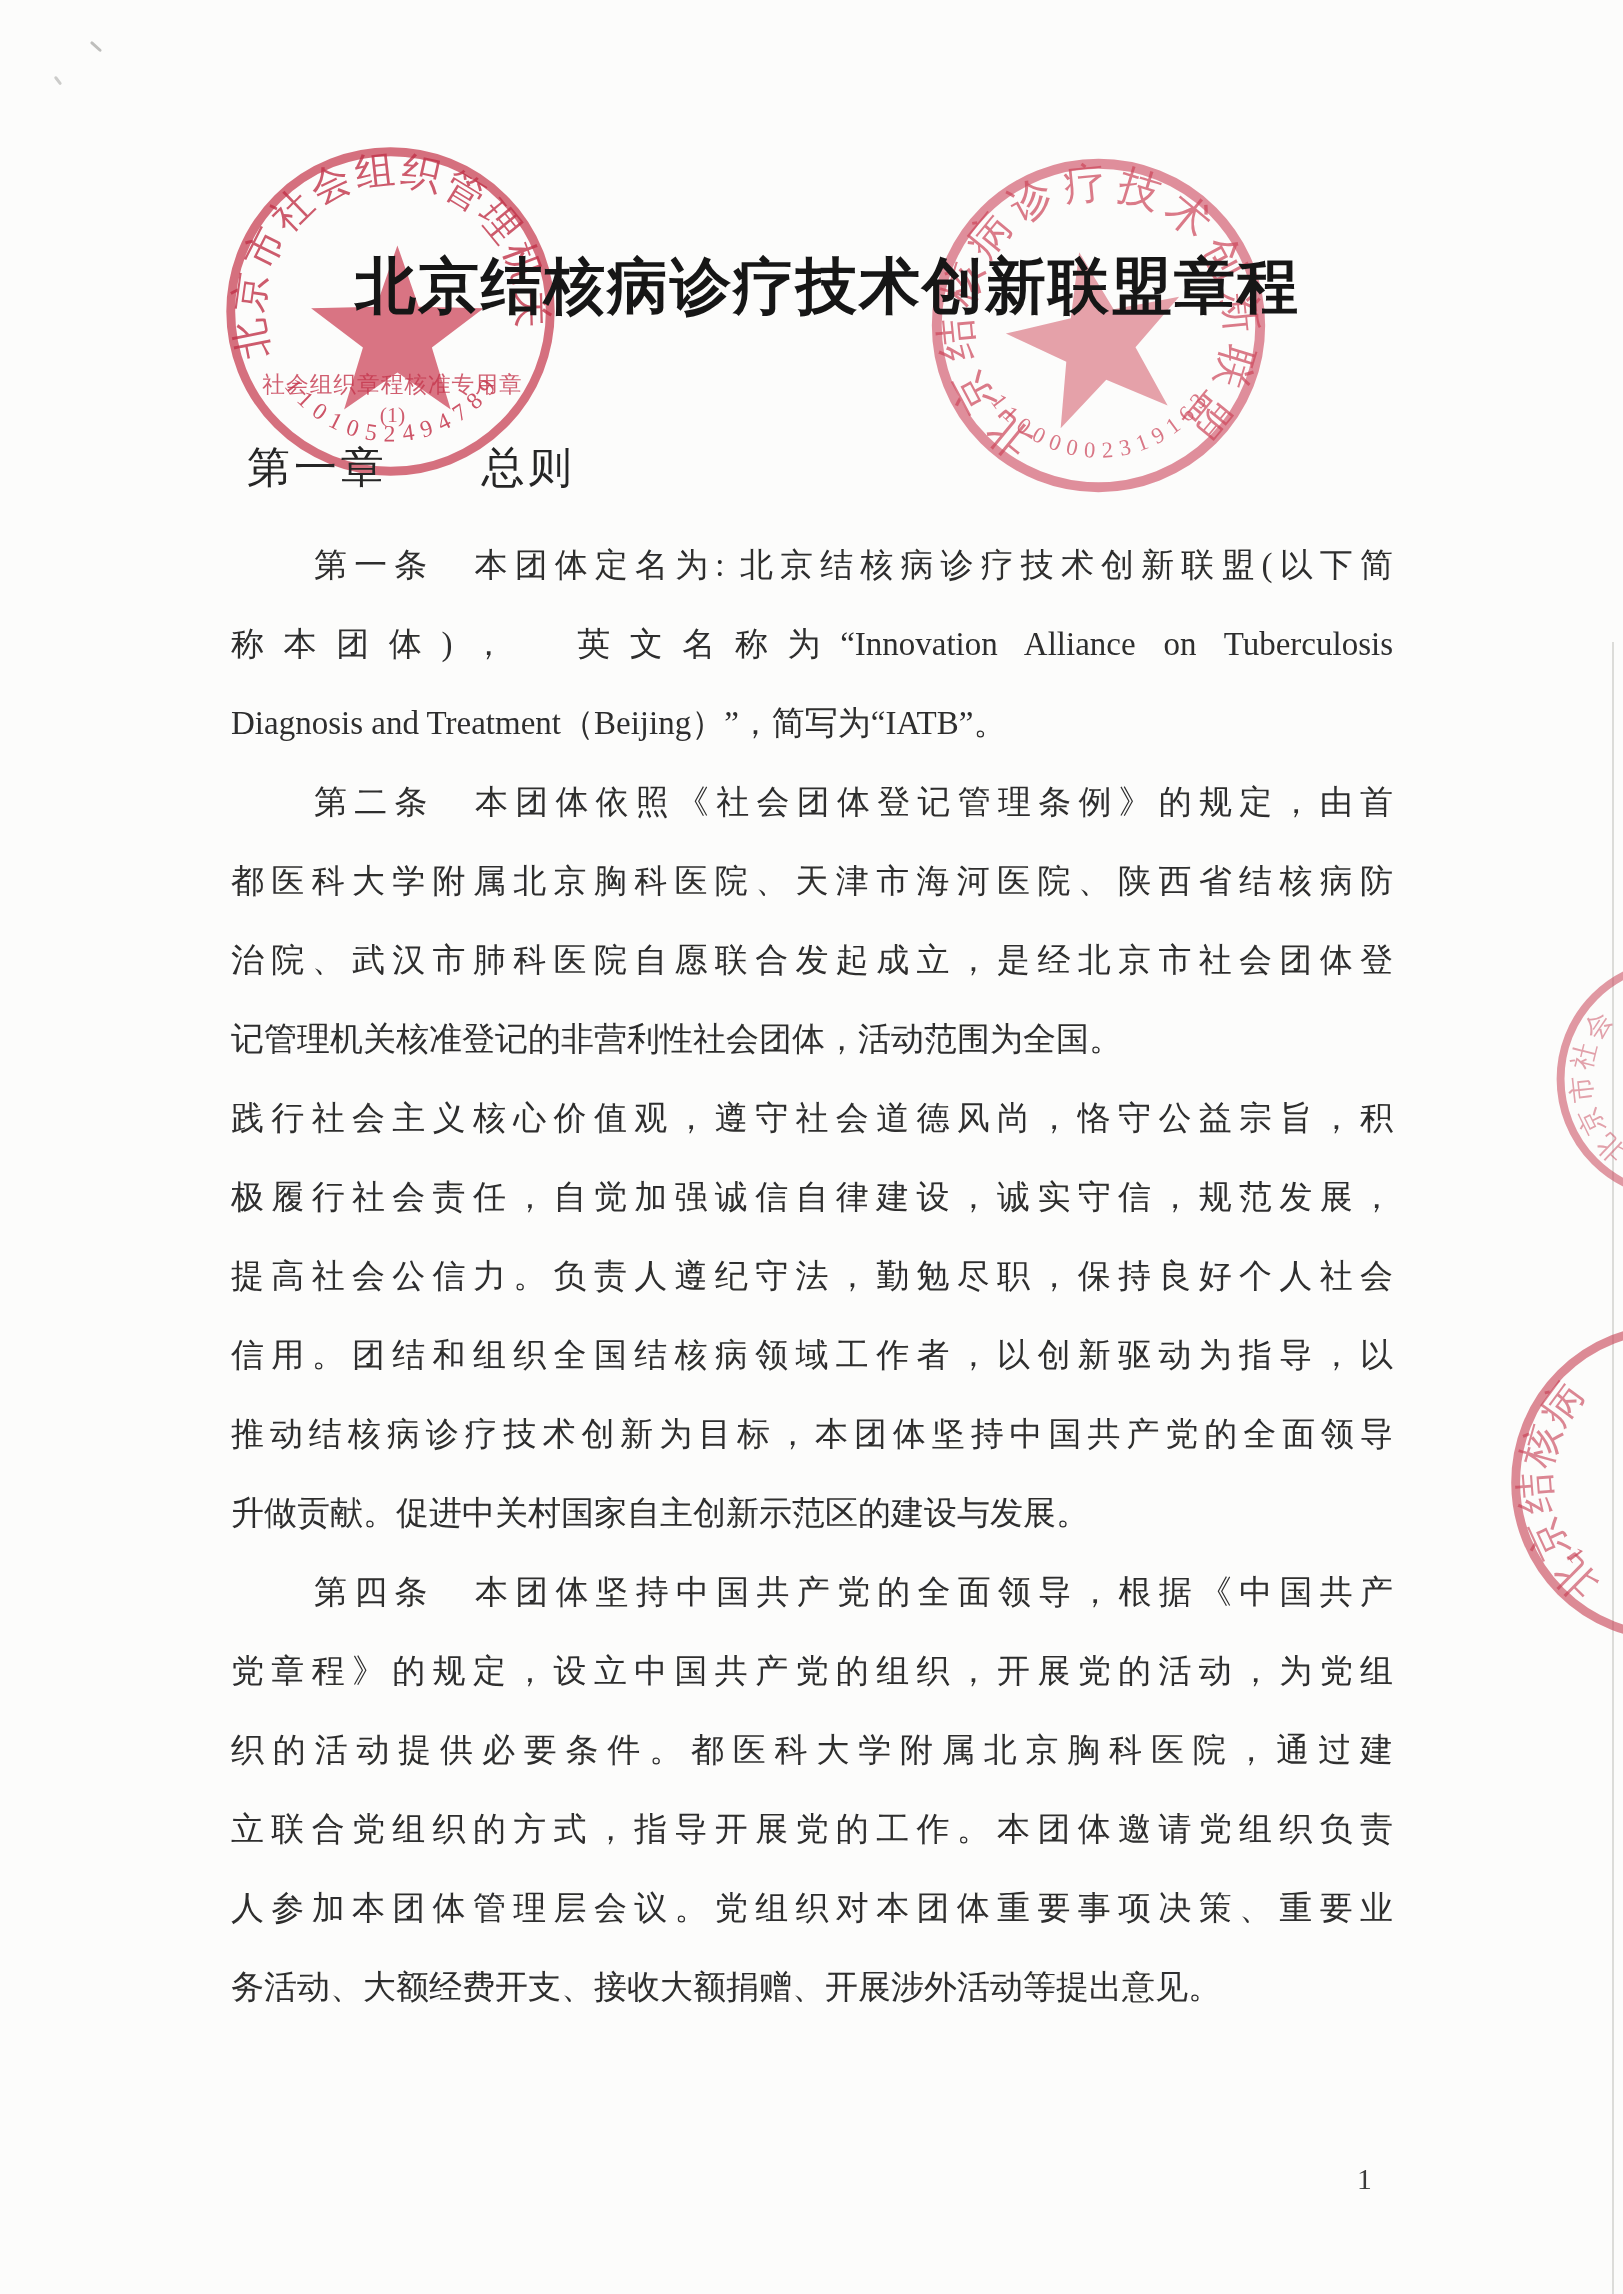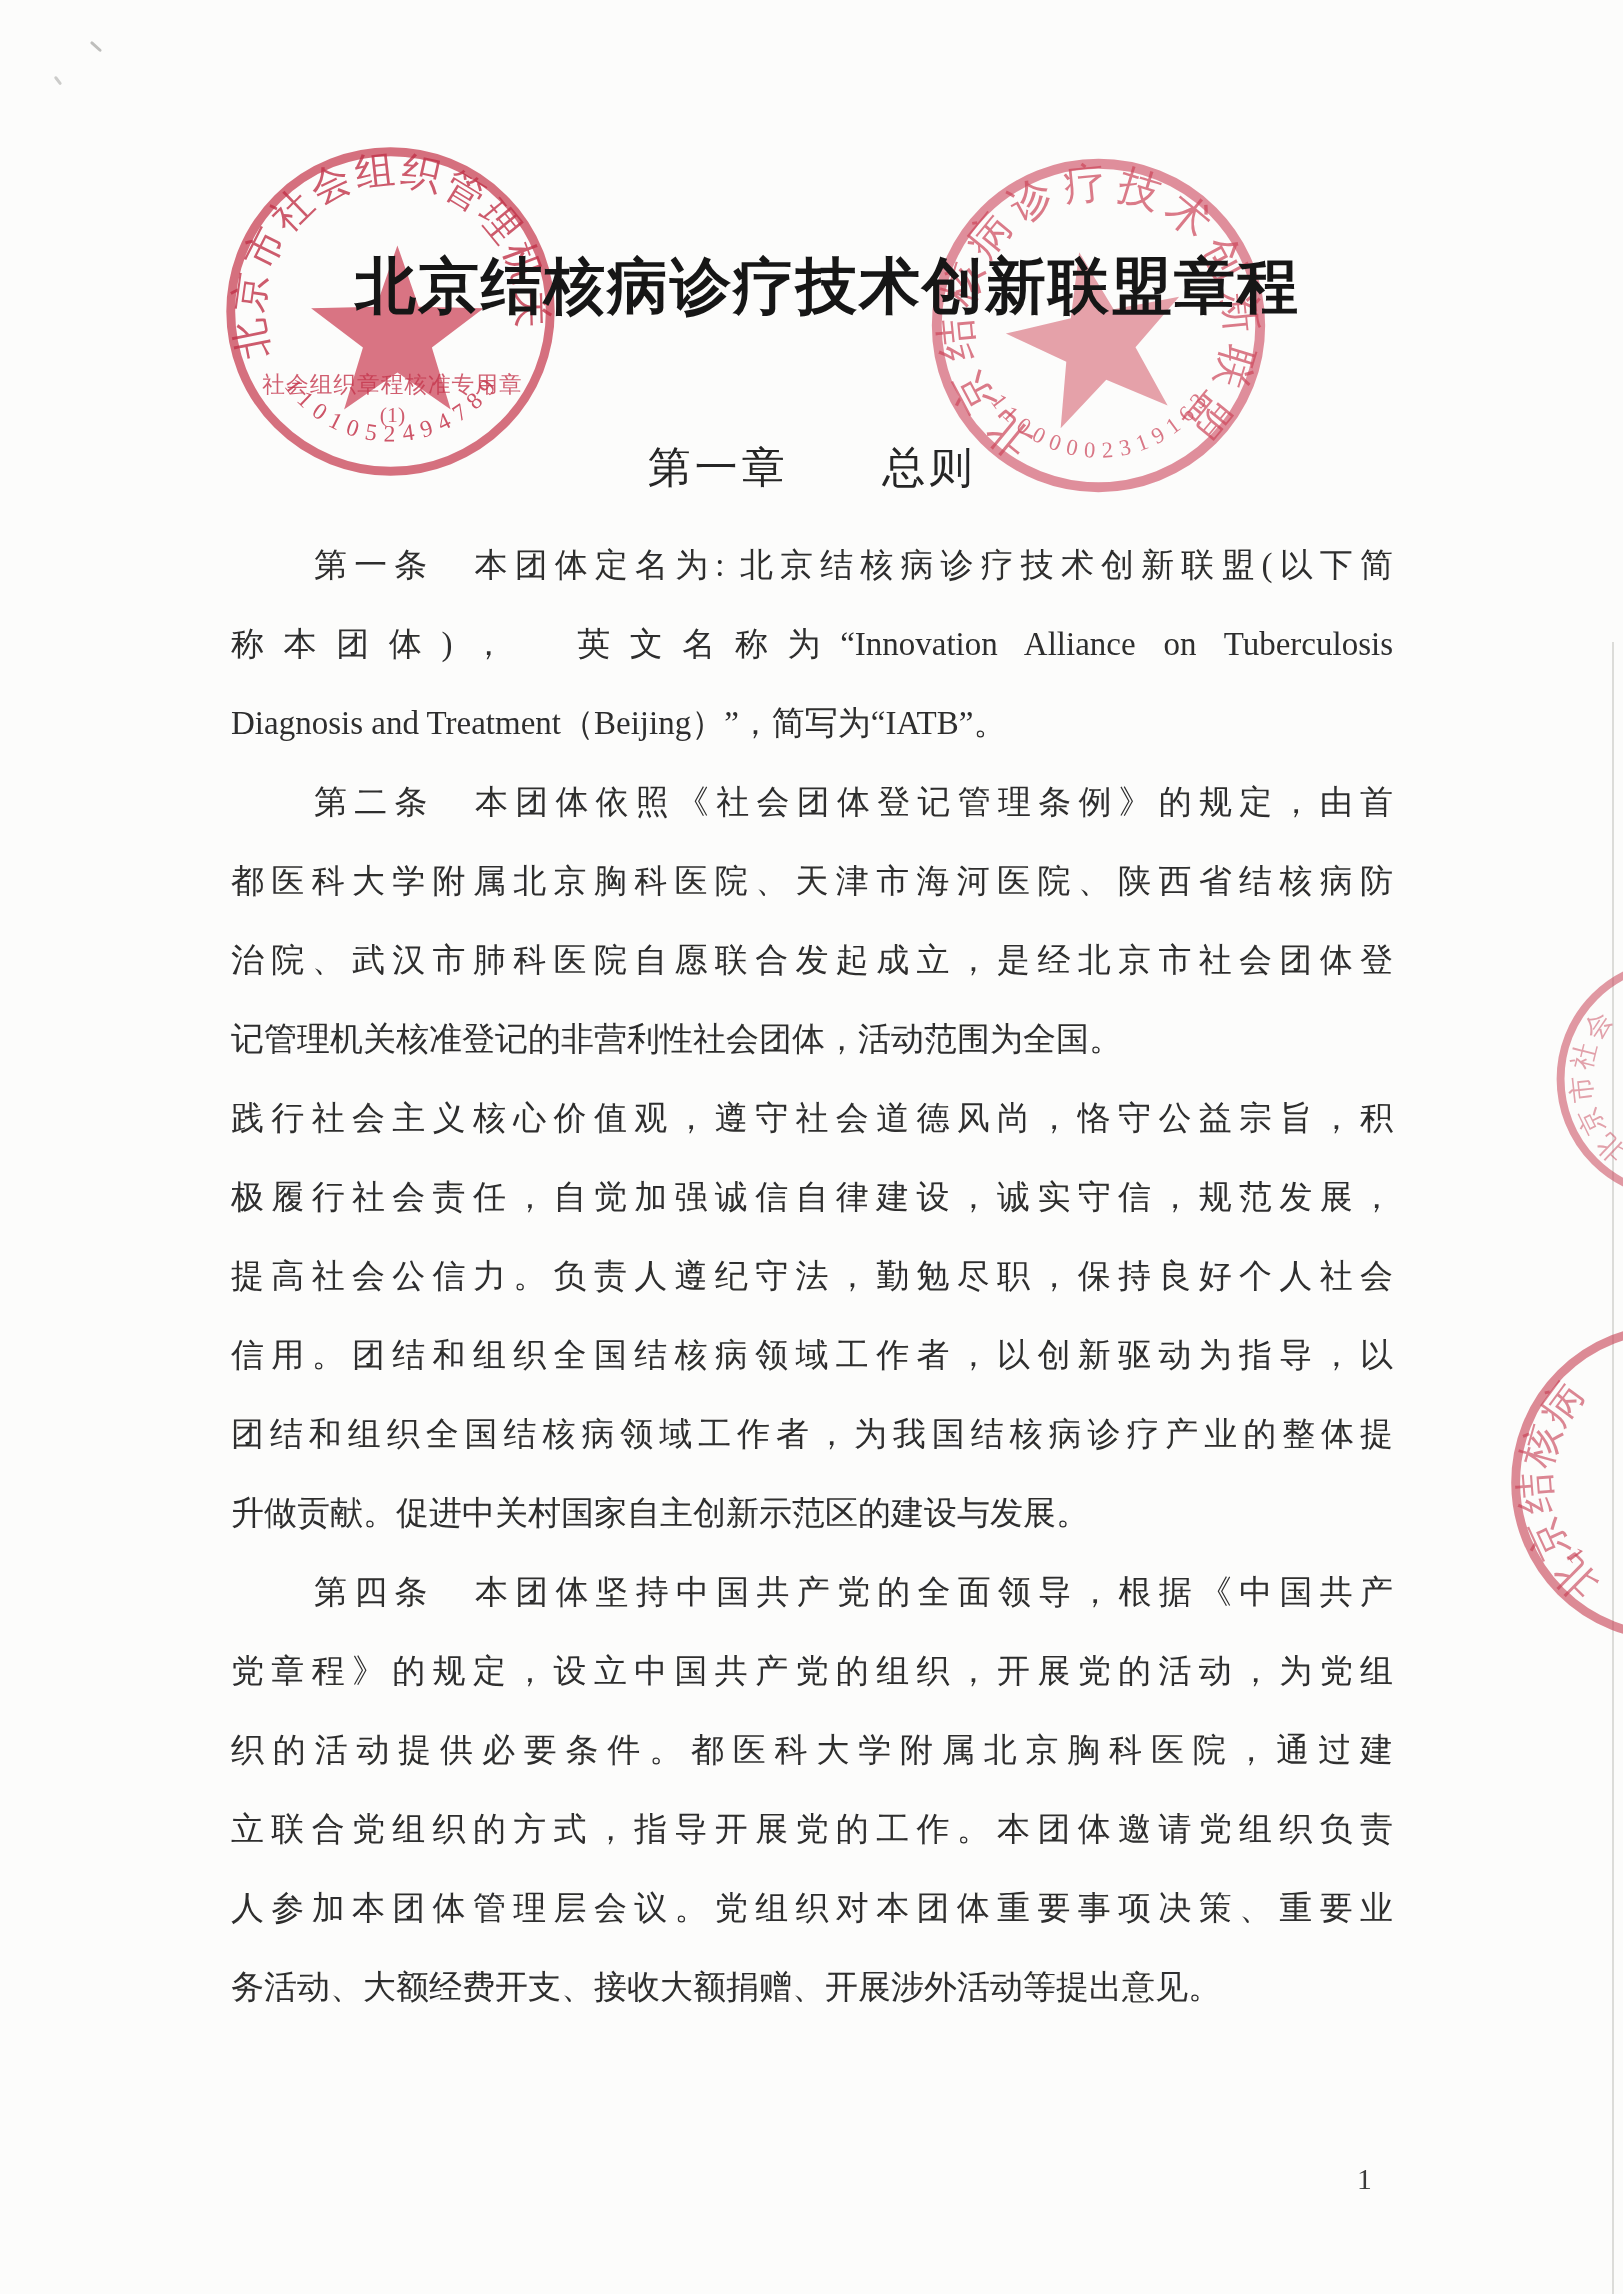--- a/index.html
+++ b/index.html
@@ -6,21 +6,21 @@
   .page{
     position:relative;width:1623px;height:2294px;margin:0 auto;
     background:#fcfcfb;overflow:hidden;
     font-family:"Liberation Serif","DejaVu Serif",serif;
   }
   .title{
     position:absolute;left:0;right:0;top:246px;text-align:center;
     font-size:61px;font-weight:bold;color:#161616;letter-spacing:2px;z-index:6;padding-left:32px;
   }
   .chapter{
-    position:absolute;left:231px;width:1162px;top:439px;text-align:center;
+    position:absolute;left:247px;width:1162px;top:439px;text-align:left;
     font-size:43px;color:#262626;z-index:6;letter-spacing:3.9px;
   }
   .body-text{
     position:absolute;left:231px;top:526px;width:1162px;z-index:6;color:#2e2e2e;
   }
   .line{
     height:79px;line-height:79px;font-size:33px;
     text-align:justify;text-align-last:justify;
   }
   .line.first{text-indent:83px;}
@@ -118,21 +118,21 @@
         <div class="line first">第二条　本团体依照《社会团体登记管理条例》的规定，由首</div>
         <div class="line">都医科大学附属北京胸科医院、天津市海河医院、陕西省结核病防</div>
         <div class="line">治院、武汉市肺科医院自愿联合发起成立，是经北京市社会团体登</div>
         <div class="line last">记管理机关核准登记的非营利性社会团体，活动范围为全国。</div>
       </div>
       <div>
         <div class="line">践行社会主义核心价值观，遵守社会道德风尚，恪守公益宗旨，积</div>
         <div class="line">极履行社会责任，自觉加强诚信自律建设，诚实守信，规范发展，</div>
         <div class="line">提高社会公信力。负责人遵纪守法，勤勉尽职，保持良好个人社会</div>
         <div class="line">信用。团结和组织全国结核病领域工作者，以创新驱动为指导，以</div>
-        <div class="line">团结和组织全国结核病领域工作者，为我国结核病诊疗产业的整体提</div>
+        <div class="line">推动结核病诊疗技术创新为目标，本团体坚持中国共产党的全面领导</div>
         <div class="line last">升做贡献。促进中关村国家自主创新示范区的建设与发展。</div>
       </div>
       <div>
         <div class="line first">第四条　本团体坚持中国共产党的全面领导，根据《中国共产</div>
         <div class="line">党章程》的规定，设立中国共产党的组织，开展党的活动，为党组</div>
         <div class="line">织的活动提供必要条件。都医科大学附属北京胸科医院，通过建</div>
         <div class="line">立联合党组织的方式，指导开展党的工作。本团体邀请党组织负责</div>
         <div class="line">人参加本团体管理层会议。党组织对本团体重要事项决策、重要业</div>
         <div class="line last">务活动、大额经费开支、接收大额捐赠、开展涉外活动等提出意见。</div>
       </div>

